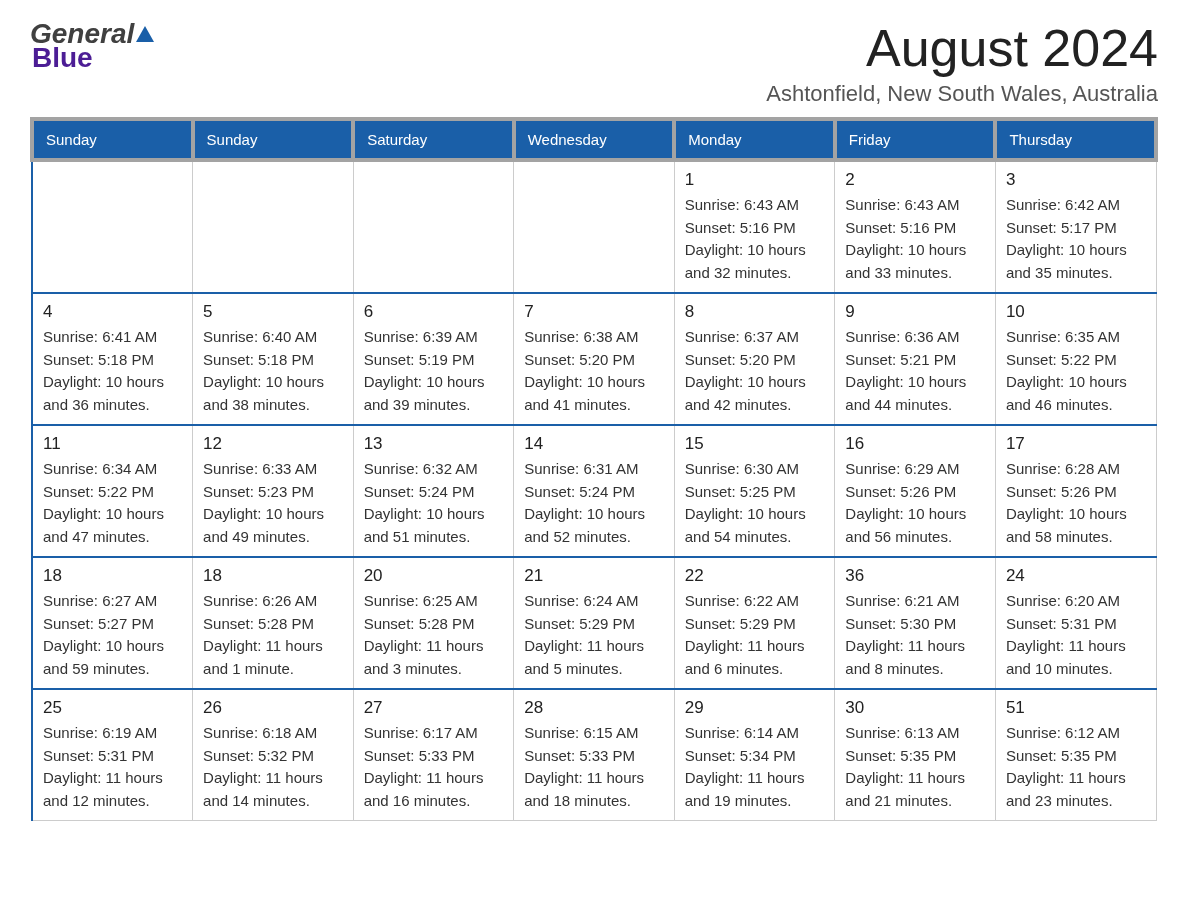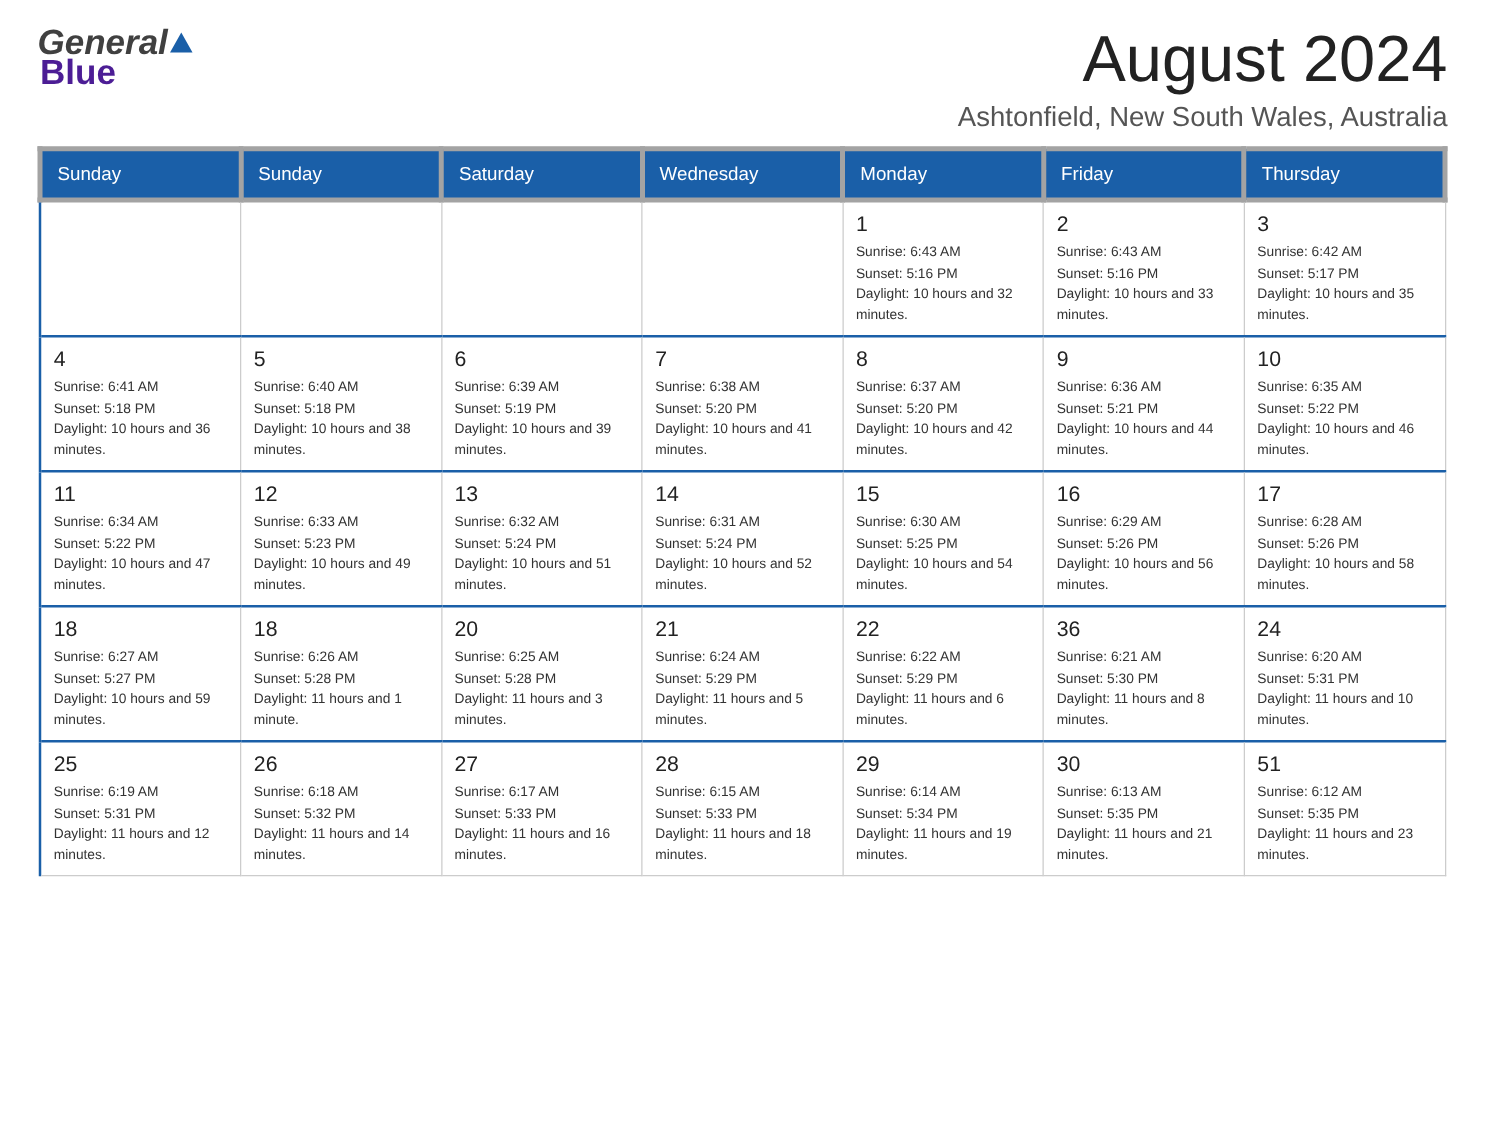--- a/index.html
+++ b/index.html
@@ -67,21 +67,21 @@
       min-height: 100px;
     }
     .day-number {
       font-size: 17px;
       color: #222;
       font-weight: normal;
       display: block;
       margin-bottom: 4px;
     }
     .day-info {
-      font-size: 11px;
+      font-size: 15px;
       color: #333;
       line-height: 1.5;
     }
     .empty-cell {
       background: #fff;
     }
     tr td:first-child { border-left: 2px solid #1a5fa8; }
     tr:first-child td { border-top: none; }
     .week-row td { border-top: 2px solid #1a5fa8; }
   </style>

